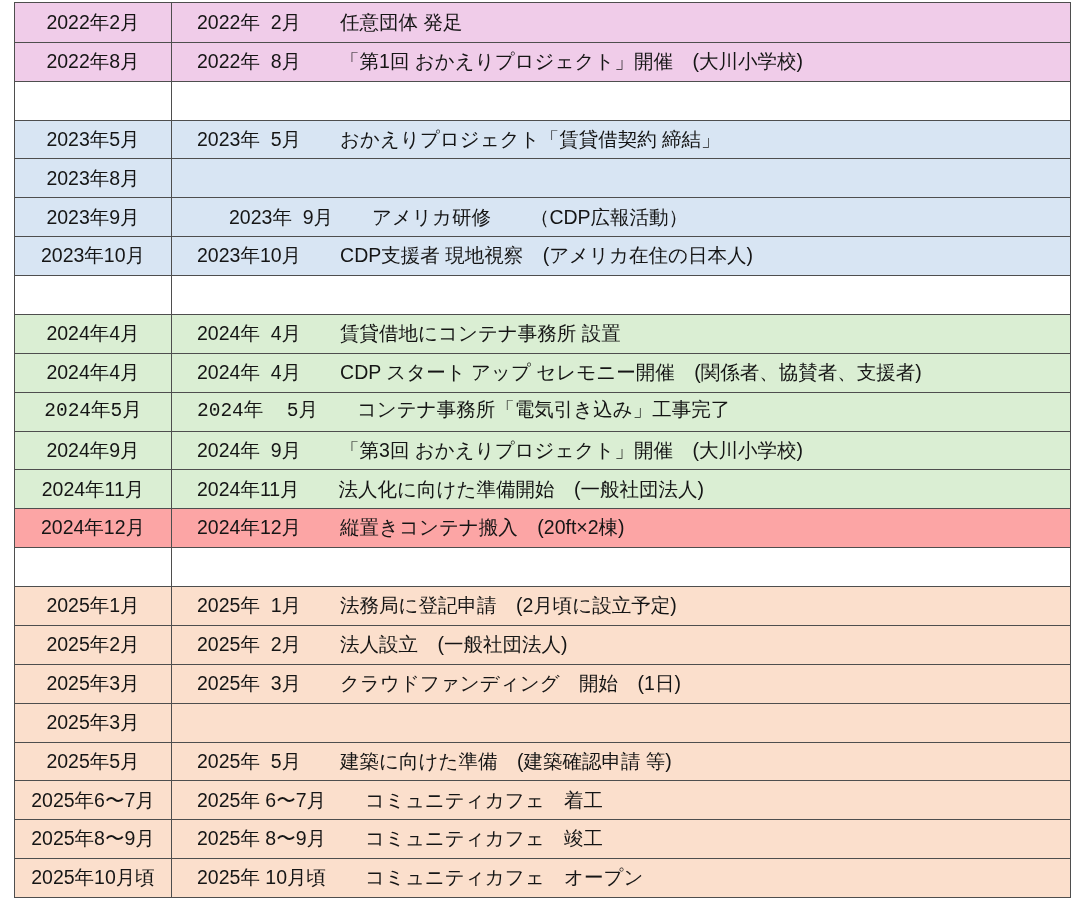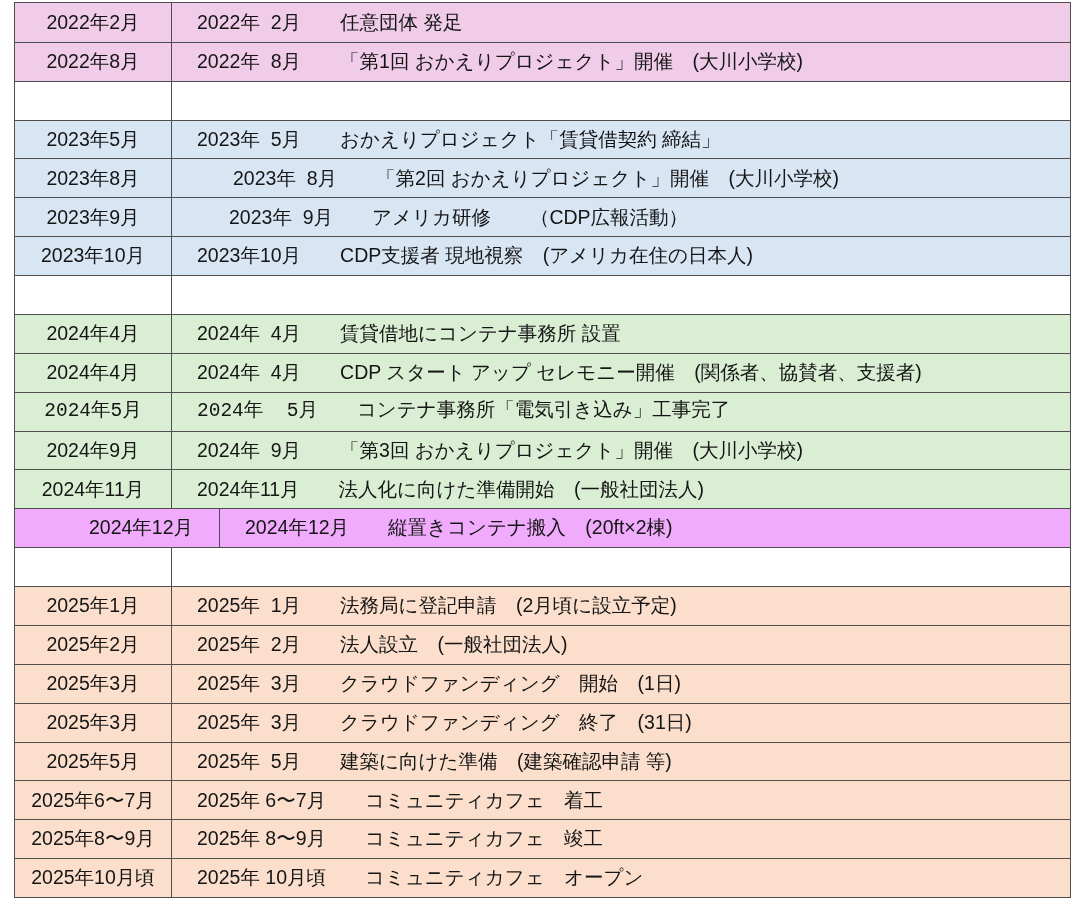--- a/index.html
+++ b/index.html
@@ -61,21 +61,20 @@
     <div class="cell cell-event"></div>
   </div>
 
   <div class="t-row" style="background: rgb(216, 229, 243);">
     <div class="cell cell-date">2023年5月</div>
     <div class="cell cell-event">2023年  5月　　おかえりプロジェクト「賃貸借契約 締結」</div>
   </div>
 
   <div class="t-row" style="background: rgb(216, 229, 243); gap: 36px;">
     <div class="cell cell-date">2023年8月</div>
-    <div class="cell cell-event">2023年  8月　　「第2回 おかえりプロジェクト」開催　(大川小学校)</div>
   </div>
 
   <div class="t-row" style="background: rgb(216, 229, 243); gap: 32px;">
     <div class="cell cell-date">2023年9月</div>
     <div class="cell cell-event">2023年  9月　　アメリカ研修　　（CDP広報活動）</div>
   </div>
 
   <div class="t-row" style="background: rgb(216, 229, 243);">
     <div class="cell cell-date">2023年10月</div>
     <div class="cell cell-event">2023年10月　　CDP支援者 現地視察　(アメリカ在住の日本人)</div>
@@ -104,21 +103,21 @@
   <div class="t-row" style="background: rgb(218, 238, 211);">
     <div class="cell cell-date">2024年9月</div>
     <div class="cell cell-event">2024年  9月　　「第3回 おかえりプロジェクト」開催　(大川小学校)</div>
   </div>
 
   <div class="t-row" style="background: rgb(218, 238, 211);">
     <div class="cell cell-date">2024年11月</div>
     <div class="cell cell-event">2024年11月　　法人化に向けた準備開始　(一般社団法人)</div>
   </div>
 
-  <div class="t-row" style="background: #f0abfc; padding-left: 48px;">
+  <div class="t-row" style="background: #fca5a5;">
     <div class="cell cell-date">2024年12月</div>
     <div class="cell cell-event">2024年12月　　縦置きコンテナ搬入　(20ft×2棟)</div>
   </div>
 
   <div class="t-row" style="background: rgb(255, 255, 255);">
     <div class="cell cell-date"></div>
     <div class="cell cell-event"></div>
   </div>
 
   <div class="t-row" style="background: rgb(251, 223, 204);">
@@ -131,21 +130,20 @@
     <div class="cell cell-event">2025年  2月　　法人設立　(一般社団法人)</div>
   </div>
 
   <div class="t-row" style="background: rgb(251, 223, 204);">
     <div class="cell cell-date">2025年3月</div>
     <div class="cell cell-event">2025年  3月　　クラウドファンディング　開始　(1日)</div>
   </div>
 
   <div class="t-row" style="background: rgb(251, 223, 204);">
     <div class="cell cell-date">2025年3月</div>
-    <div class="cell cell-event">2025年  3月　　クラウドファンディング　終了　(31日)</div>
   </div>
 
   <div class="t-row" style="background: rgb(251, 223, 204);">
     <div class="cell cell-date">2025年5月</div>
     <div class="cell cell-event">2025年  5月　　建築に向けた準備　(建築確認申請 等)</div>
   </div>
 
   <div class="t-row" style="background: rgb(251, 223, 204);">
     <div class="cell cell-date">2025年6〜7月</div>
     <div class="cell cell-event">2025年 6〜7月　　コミュニティカフェ　着工</div>

